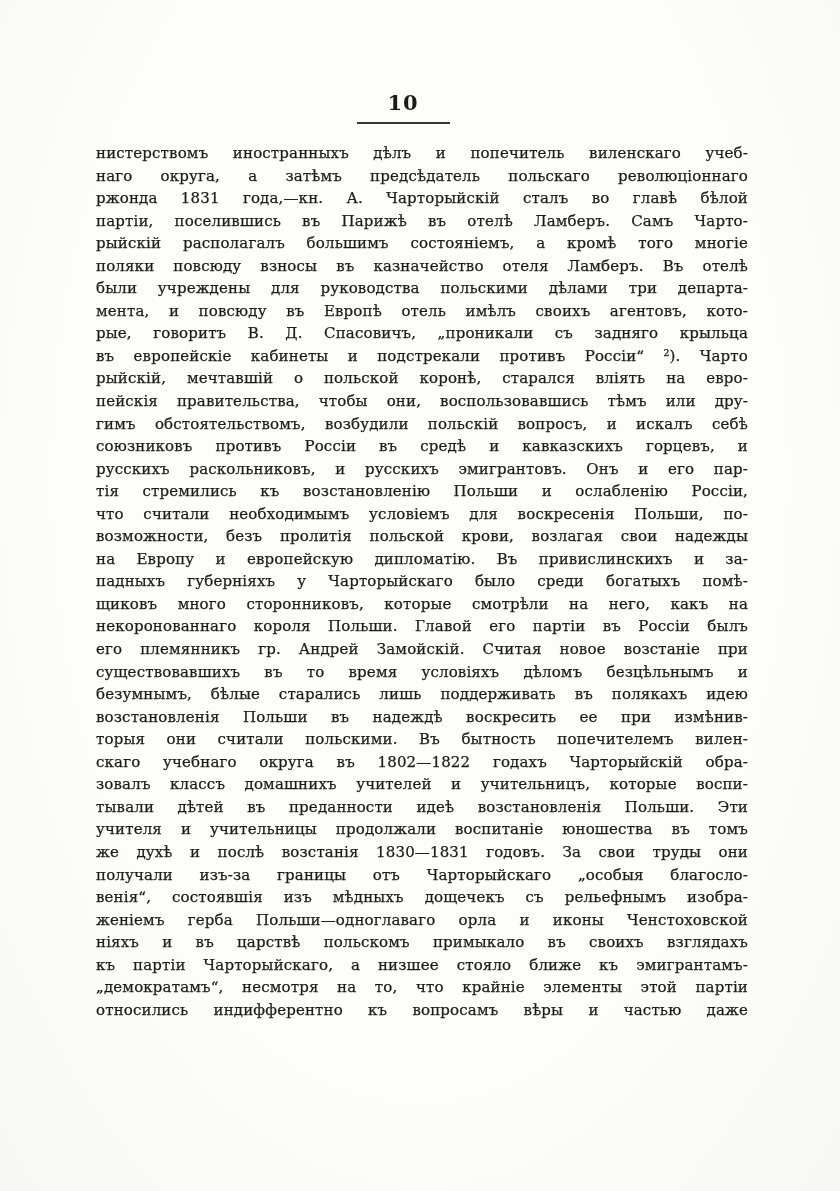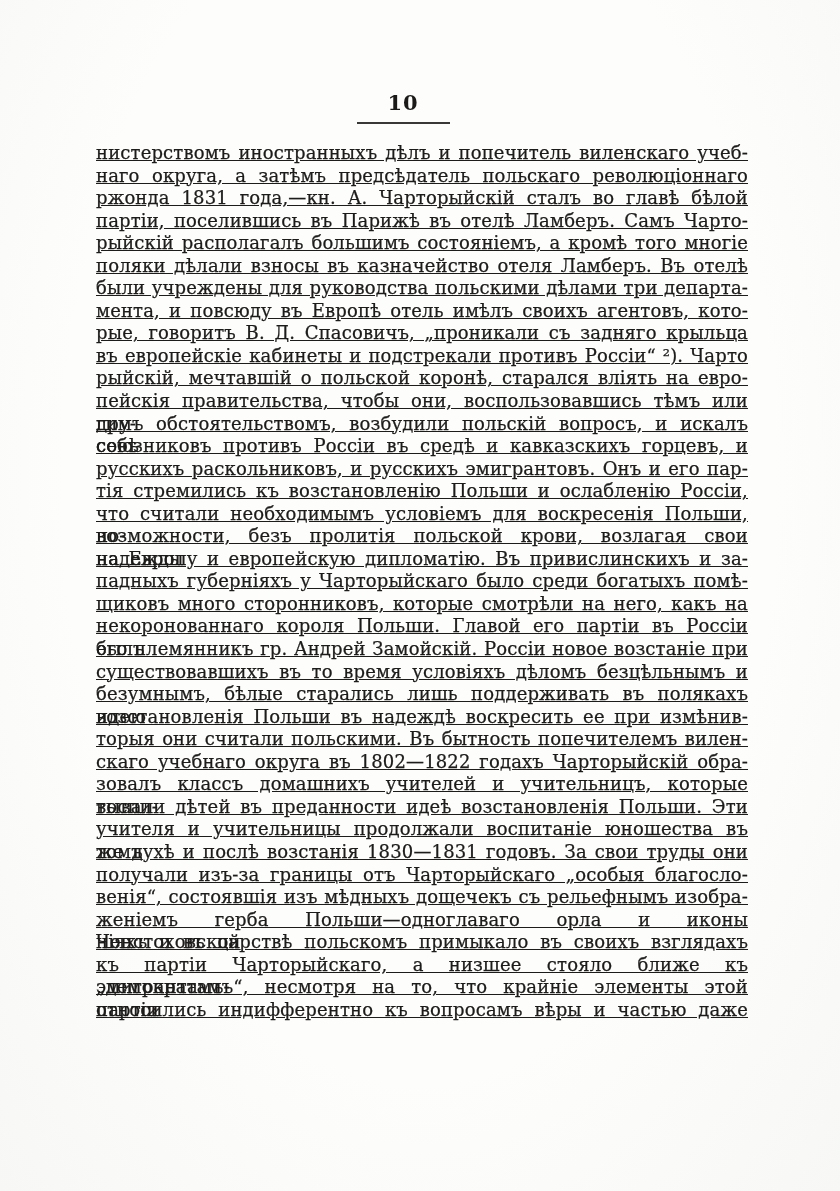--- a/index.html
+++ b/index.html
@@ -41,67 +41,66 @@
     background: #3a3836;
     margin: 7px auto 0 auto;
   }
   .text-block {
     position: absolute;
     left: 96px;
     top: 142px;
     width: 652px;
   }
   .text-line {
-    font-size: 18px;
+    font-size: 15px;
     line-height: 22.55px;
     height: 22.55px;
     text-align: justify;
     text-align-last: justify;
     letter-spacing: 0.15px;
     word-spacing: 0.5px;
     white-space: normal;
     overflow: visible;
-    text-decoration: underline;
     -webkit-text-stroke: 0.25px #1d1c1b; 
   }
 </style>
 </head>
 <body>
 
 <div class="page">
 
   <div class="page-header">
     <span class="page-number">10</span>
     <div class="header-rule"></div>
   </div>
 
   <div class="text-block">
       <div class="text-line">нистерствомъ иностранныхъ дѣлъ и попечитель виленскаго учеб-</div>
       <div class="text-line">наго округа, а затѣмъ предсѣдатель польскаго революціоннаго</div>
       <div class="text-line">ржонда 1831 года,—кн. А. Чарторыйскій сталъ во главѣ бѣлой</div>
       <div class="text-line">партіи, поселившись въ Парижѣ въ отелѣ Ламберъ. Самъ Чарто-</div>
       <div class="text-line">рыйскій располагалъ большимъ состояніемъ, а кромѣ того многіе</div>
-      <div class="text-line">поляки дѣлали взносы въ казначейство отеля Ламберъ. Въ отелѣ</div>
+      <div class="text-line">поляки повсюду взносы въ казначейство отеля Ламберъ. Въ отелѣ</div>
       <div class="text-line">были учреждены для руководства польскими дѣлами три департа-</div>
       <div class="text-line">мента, и повсюду въ Европѣ отель имѣлъ своихъ агентовъ, кото-</div>
       <div class="text-line">рые, говоритъ В. Д. Спасовичъ, „проникали съ задняго крыльца</div>
       <div class="text-line">въ европейскіе кабинеты и подстрекали противъ Россіи“ ²). Чарто</div>
       <div class="text-line">рыйскій, мечтавшій о польской коронѣ, старался вліять на евро-</div>
       <div class="text-line">пейскія правительства, чтобы они, воспользовавшись тѣмъ или дру-</div>
       <div class="text-line">гимъ обстоятельствомъ, возбудили польскій вопросъ, и искалъ себѣ</div>
       <div class="text-line">союзниковъ противъ Россіи въ средѣ и кавказскихъ горцевъ, и</div>
       <div class="text-line">русскихъ раскольниковъ, и русскихъ эмигрантовъ. Онъ и его пар-</div>
       <div class="text-line">тія стремились къ возстановленію Польши и ослабленію Россіи,</div>
       <div class="text-line">что считали необходимымъ условіемъ для воскресенія Польши, по-</div>
       <div class="text-line">возможности, безъ пролитія польской крови, возлагая свои надежды</div>
       <div class="text-line">на Европу и европейскую дипломатію. Въ привислинскихъ и за-</div>
       <div class="text-line">падныхъ губерніяхъ у Чарторыйскаго было среди богатыхъ помѣ-</div>
       <div class="text-line">щиковъ много сторонниковъ, которые смотрѣли на него, какъ на</div>
       <div class="text-line">некоронованнаго короля Польши. Главой его партіи въ Россіи былъ</div>
-      <div class="text-line">его племянникъ гр. Андрей Замойскій. Россіи новое возстаніе при</div>
+      <div class="text-line">его племянникъ гр. Андрей Замойскій. Считая новое возстаніе при</div>
       <div class="text-line">существовавшихъ въ то время условіяхъ дѣломъ безцѣльнымъ и</div>
       <div class="text-line">безумнымъ, бѣлые старались лишь поддерживать въ полякахъ идею</div>
       <div class="text-line">возстановленія Польши въ надеждѣ воскресить ее при измѣнив-</div>
       <div class="text-line">торыя они считали польскими. Въ бытность попечителемъ вилен-</div>
       <div class="text-line">скаго учебнаго округа въ 1802—1822 годахъ Чарторыйскій обра-</div>
       <div class="text-line">зовалъ классъ домашнихъ учителей и учительницъ, которые воспи-</div>
       <div class="text-line">тывали дѣтей въ преданности идеѣ возстановленія Польши. Эти</div>
       <div class="text-line">учителя и учительницы продолжали воспитаніе юношества въ томъ</div>
       <div class="text-line">же духѣ и послѣ возстанія 1830—1831 годовъ. За свои труды они</div>
       <div class="text-line">получали изъ-за границы отъ Чарторыйскаго „особыя благосло-</div>

